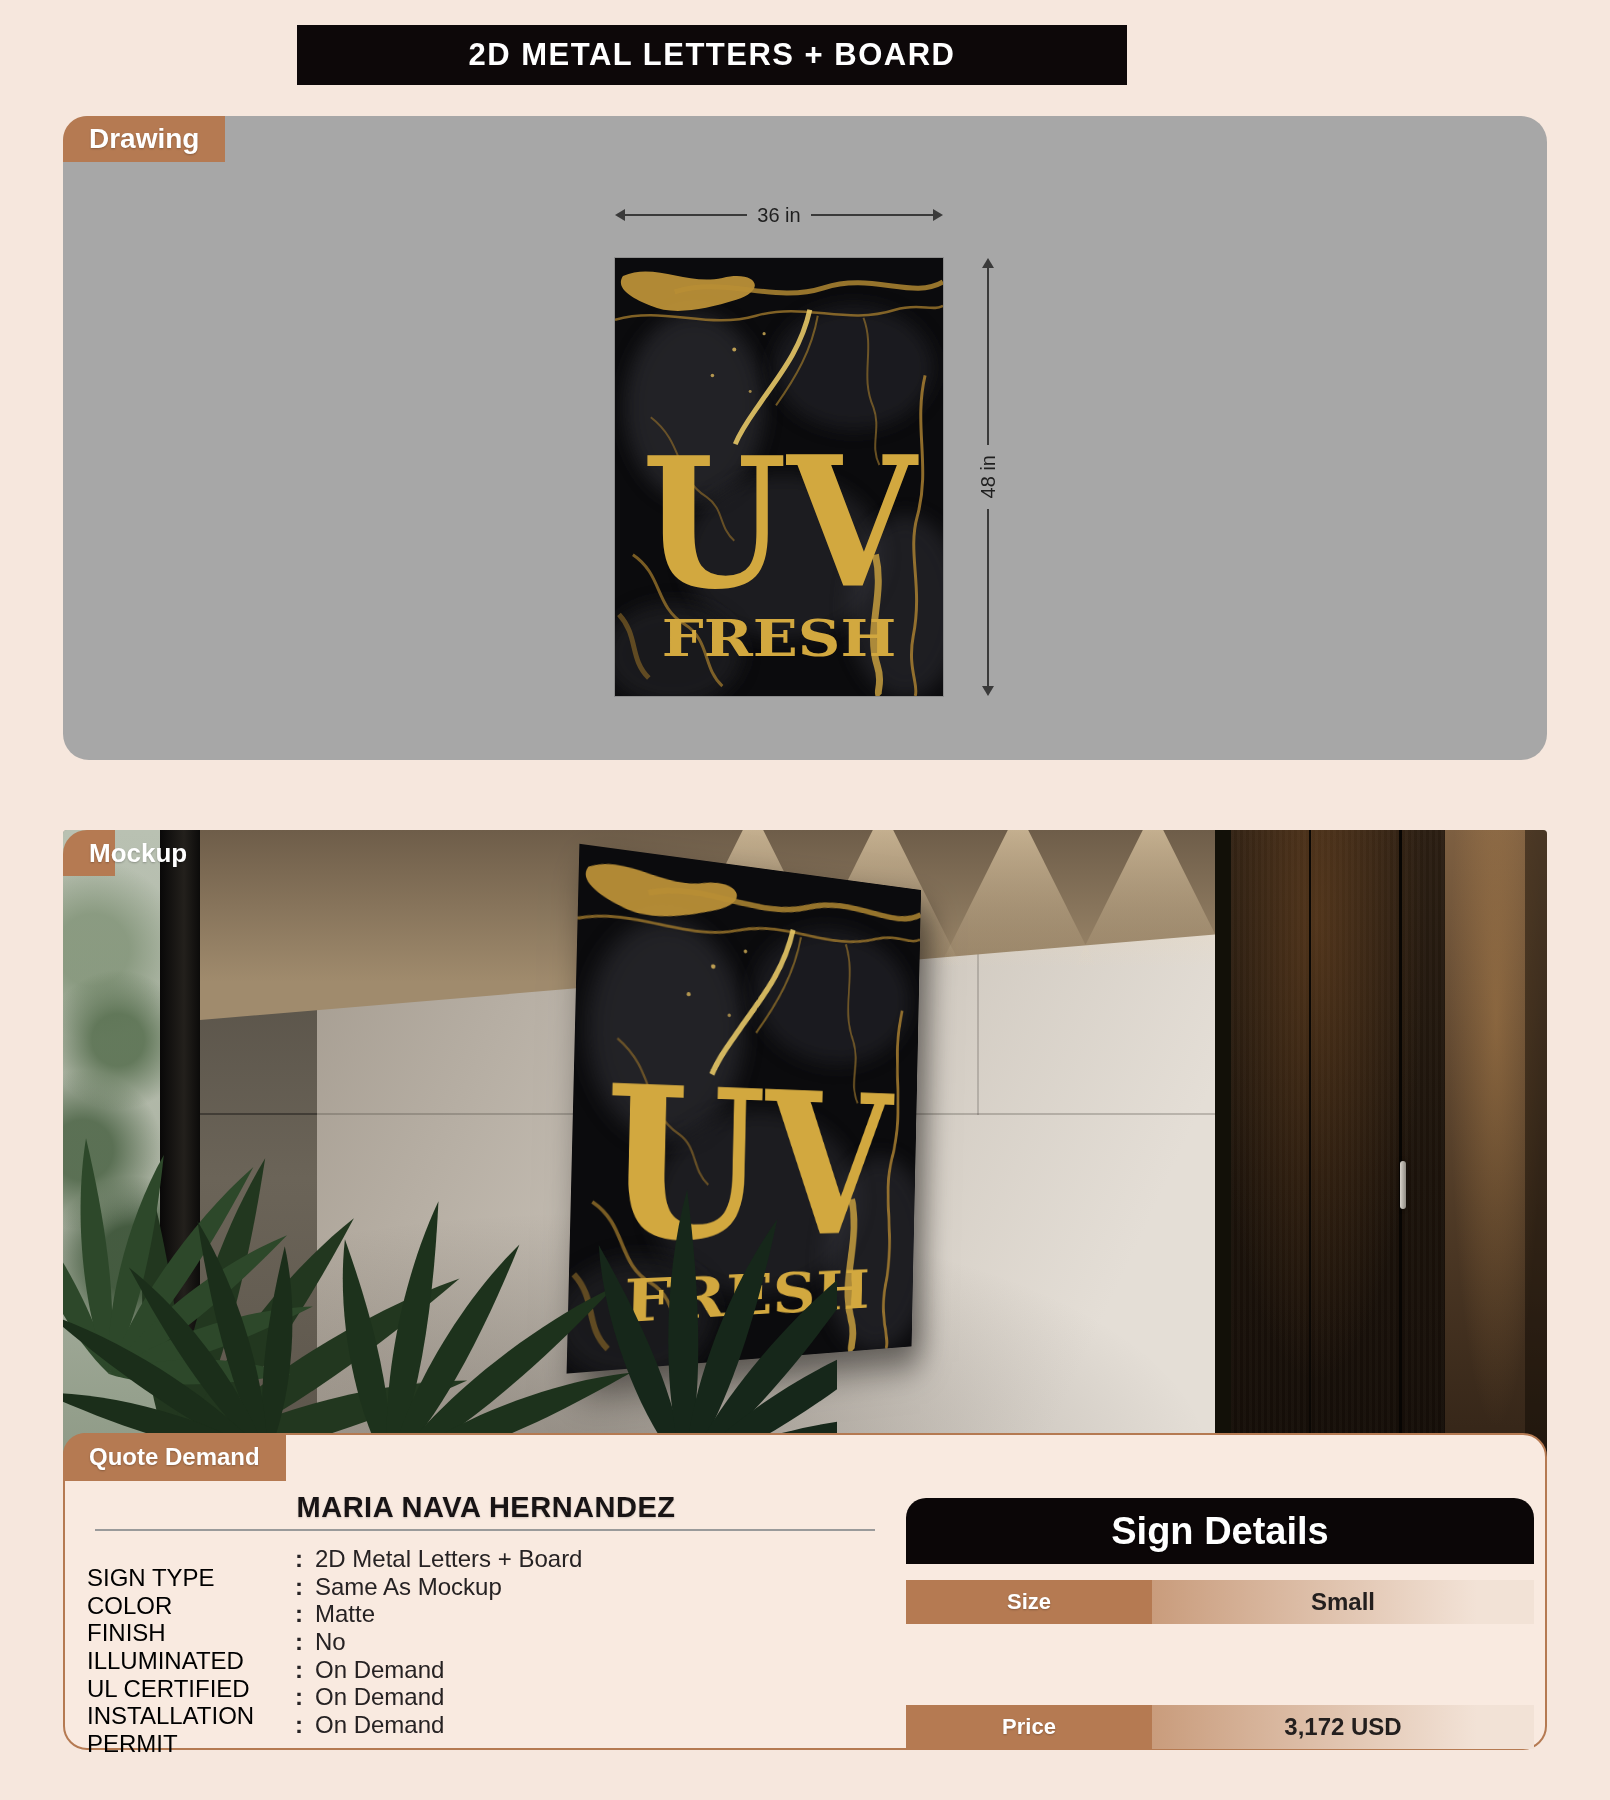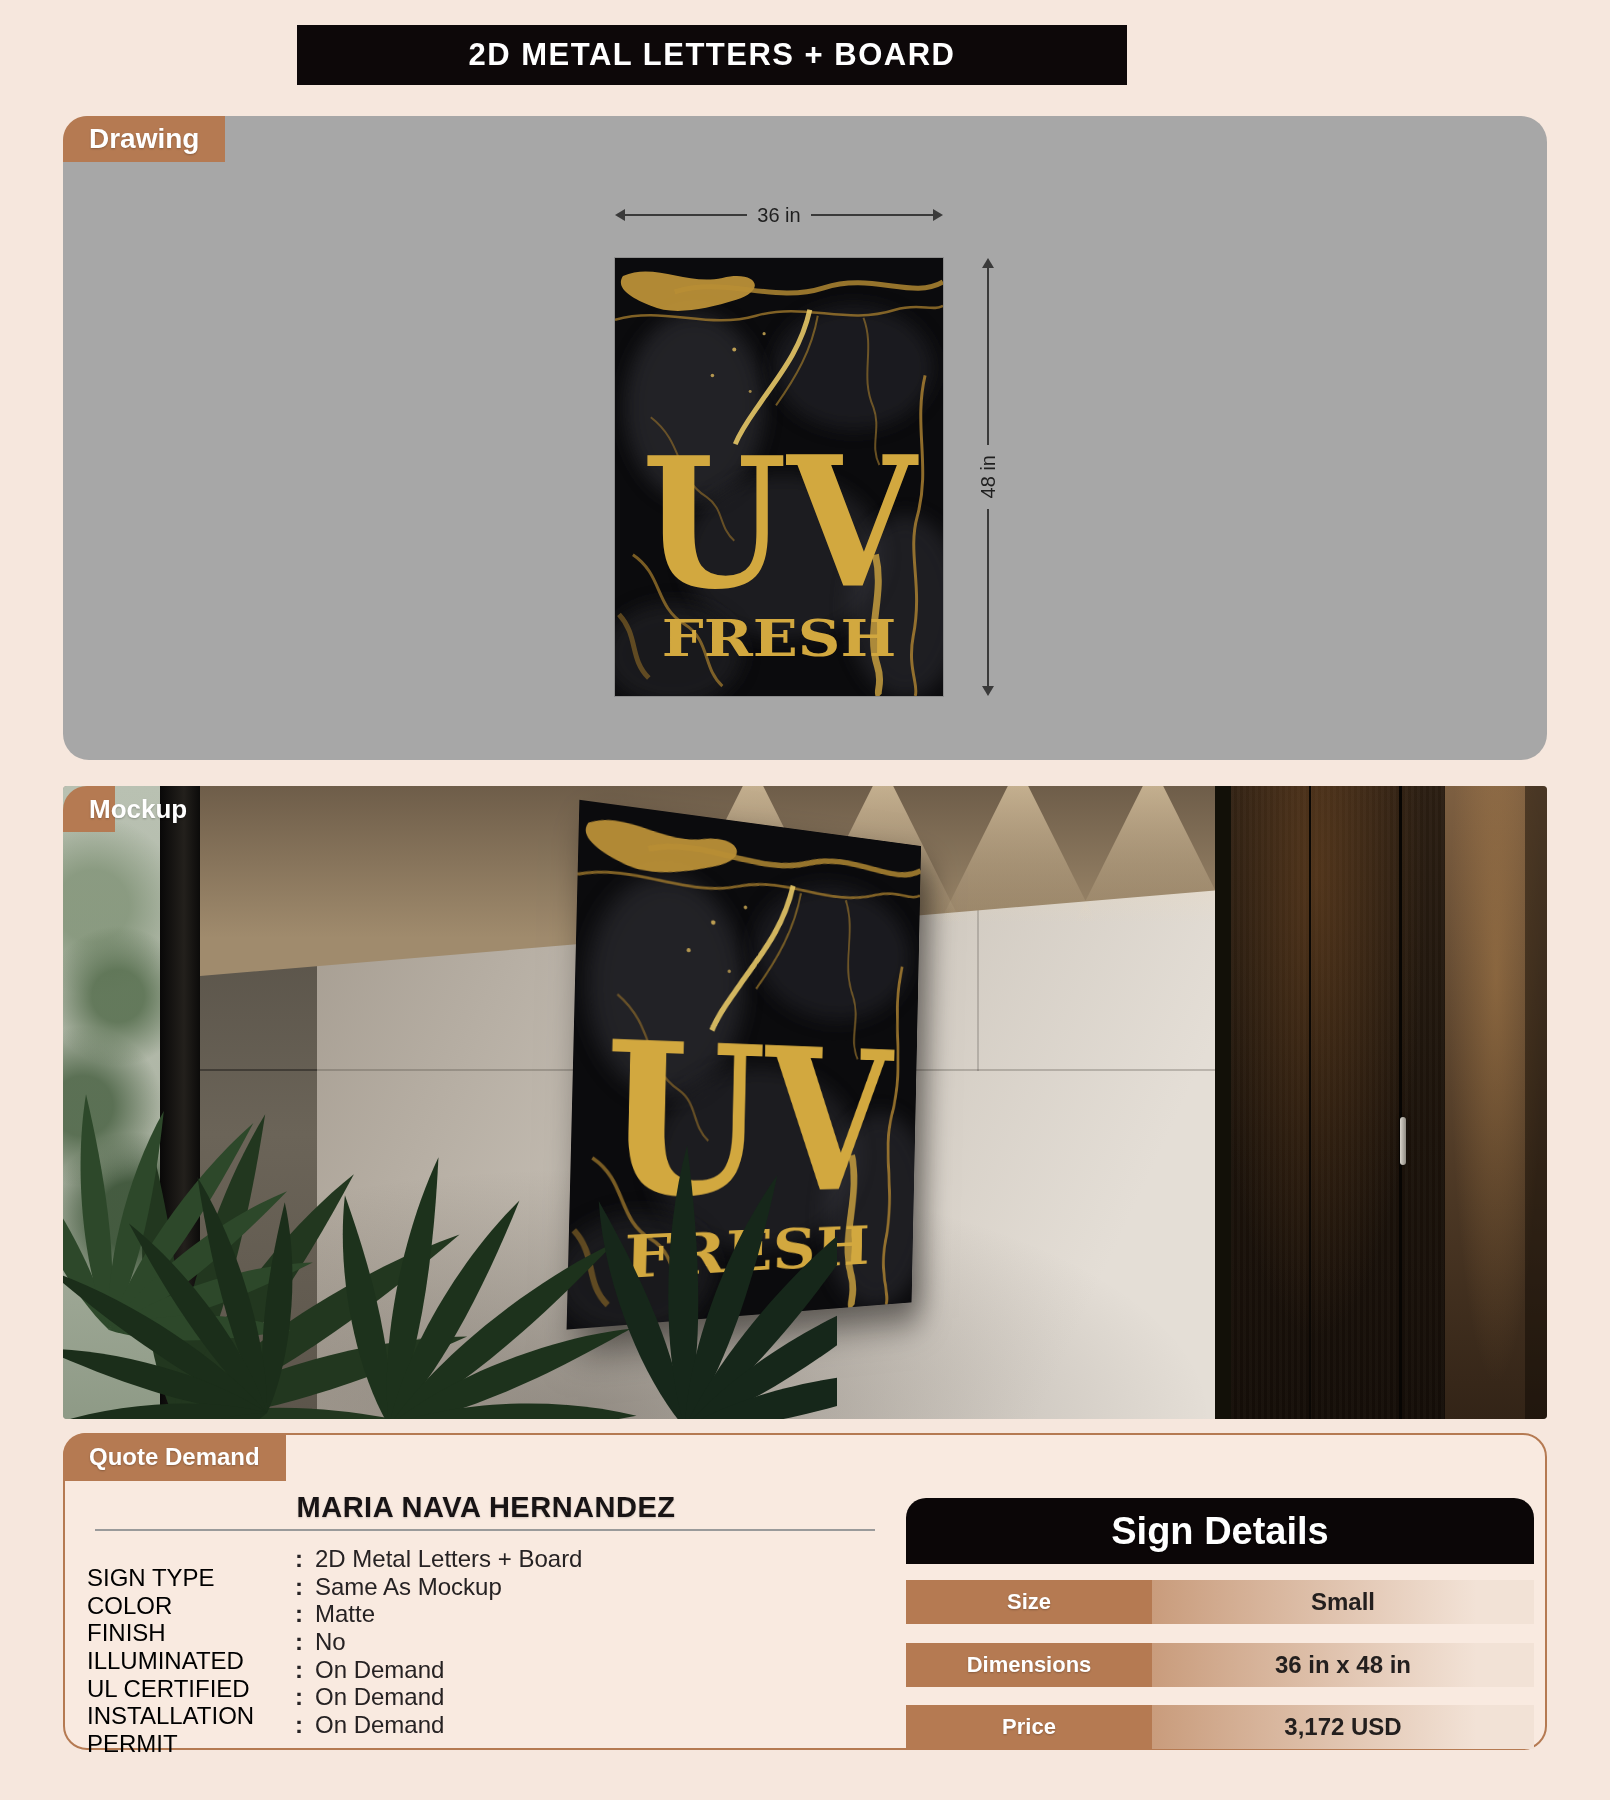--- a/index.html
+++ b/index.html
@@ -29,21 +29,21 @@
   .dim-v{left:912px;top:142px;width:26px;height:438px;flex-direction:column;}
   .dim-v .ln{width:2px;}
   .dim-v .lbl{writing-mode:vertical-rl;transform:rotate(180deg);padding:10px 0;white-space:nowrap;}
   .arr{width:0;height:0;}
   .arr-left{border-top:6px solid transparent;border-bottom:6px solid transparent;border-right:10px solid #3a3a3a;}
   .arr-right{border-top:6px solid transparent;border-bottom:6px solid transparent;border-left:10px solid #3a3a3a;}
   .arr-up{border-left:6px solid transparent;border-right:6px solid transparent;border-bottom:10px solid #3a3a3a;}
   .arr-down{border-left:6px solid transparent;border-right:6px solid transparent;border-top:10px solid #3a3a3a;}
 
   
-  .mockup-panel{position:absolute;left:63px;top:786px;width:1484px;height:633px;border-radius:4px;overflow:hidden;
+  .mockup-panel{position:absolute;left:63px;top:830px;width:1484px;height:633px;border-radius:4px;overflow:hidden;
     background:linear-gradient(100deg,#9d948a,#cfc8bf 55%,#e2dcd4);}
   .mockup-panel *{position:absolute;}
   .mk-window{left:0;top:0;width:97px;height:633px;
     background:
       radial-gradient(circle at 55px 210px, rgba(86,110,78,.85) 0 26px, rgba(86,110,78,0) 70px),
       radial-gradient(circle at 20px 320px, rgba(70,95,64,.8) 0 30px, rgba(70,95,64,0) 80px),
       radial-gradient(circle at 70px 430px, rgba(58,82,54,.9) 0 34px, rgba(58,82,54,0) 84px),
       radial-gradient(circle at 30px 120px, rgba(120,140,110,.7) 0 36px, rgba(120,140,110,0) 90px),
       linear-gradient(180deg,#b9c1b2,#aeb5a5 55%,#8e9a86);}
   .mk-frame{left:97px;top:0;width:40px;height:633px;background:linear-gradient(90deg,#090808,#23201c 60%,#0c0b0a);}
@@ -257,23 +257,19 @@
         <span>On Demand</span>
     </div>
 
     <div class="sd-header">
       <span>Sign Details</span>
     </div>
     <div class="sd-row sd-size">
       <div class="k">Size</div>
       <div class="v">Small</div>
     </div>
-    <div class="sd-row sd-dim">
-      <div class="k">Dimensions</div>
-      <div class="v">36 in x 48 in</div>
-    </div>
     <div class="sd-row sd-price">
       <div class="k">Price</div>
       <div class="v">3,172 USD</div>
     </div>
   </div>
 
 </div>
 
 </body></html>

